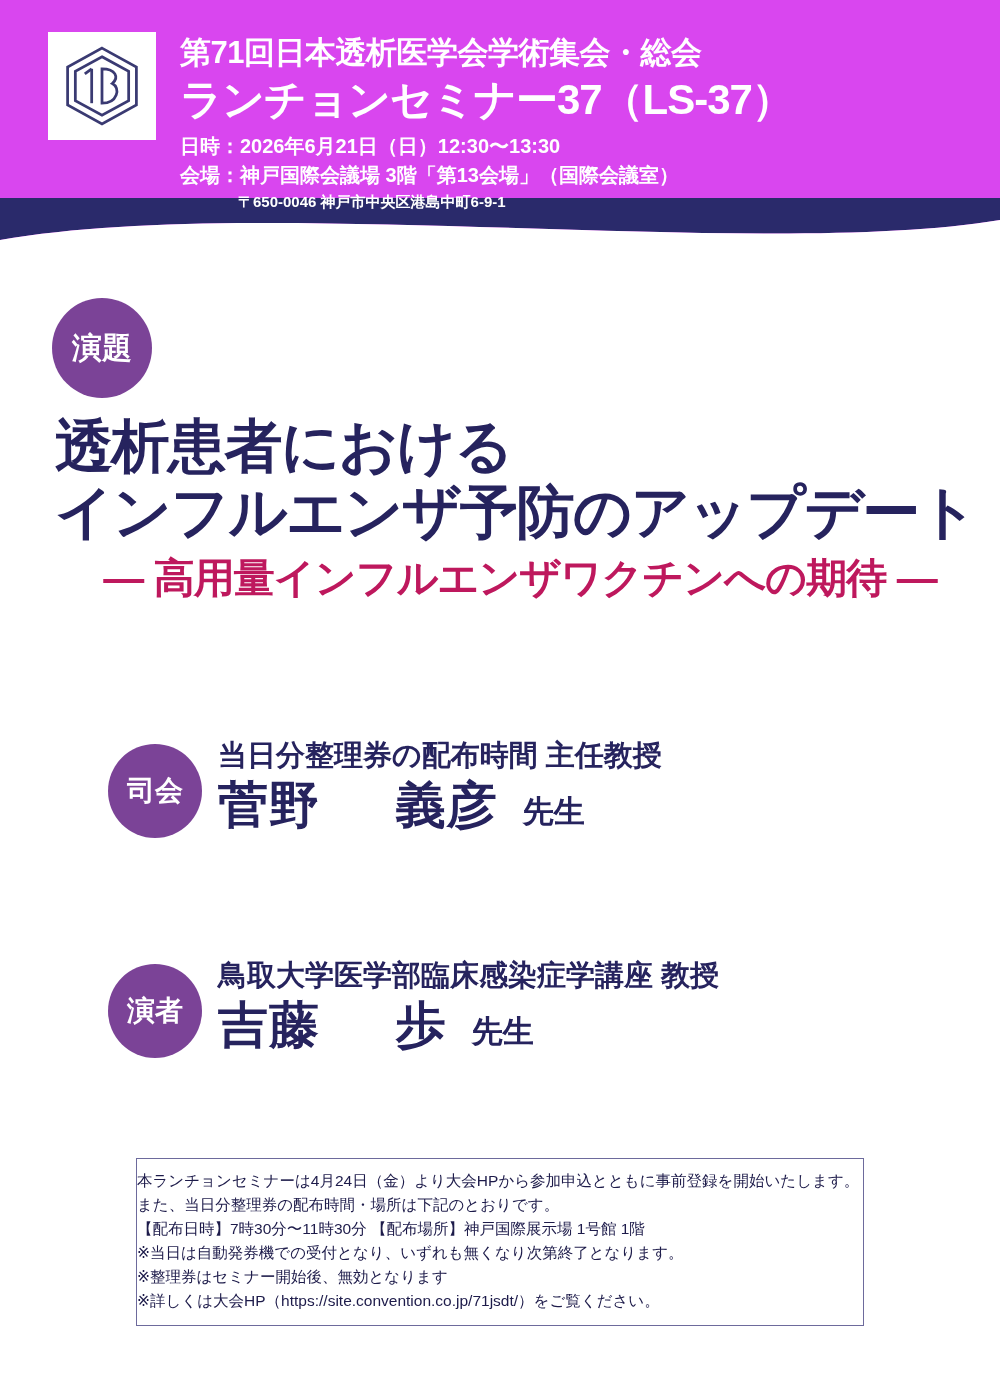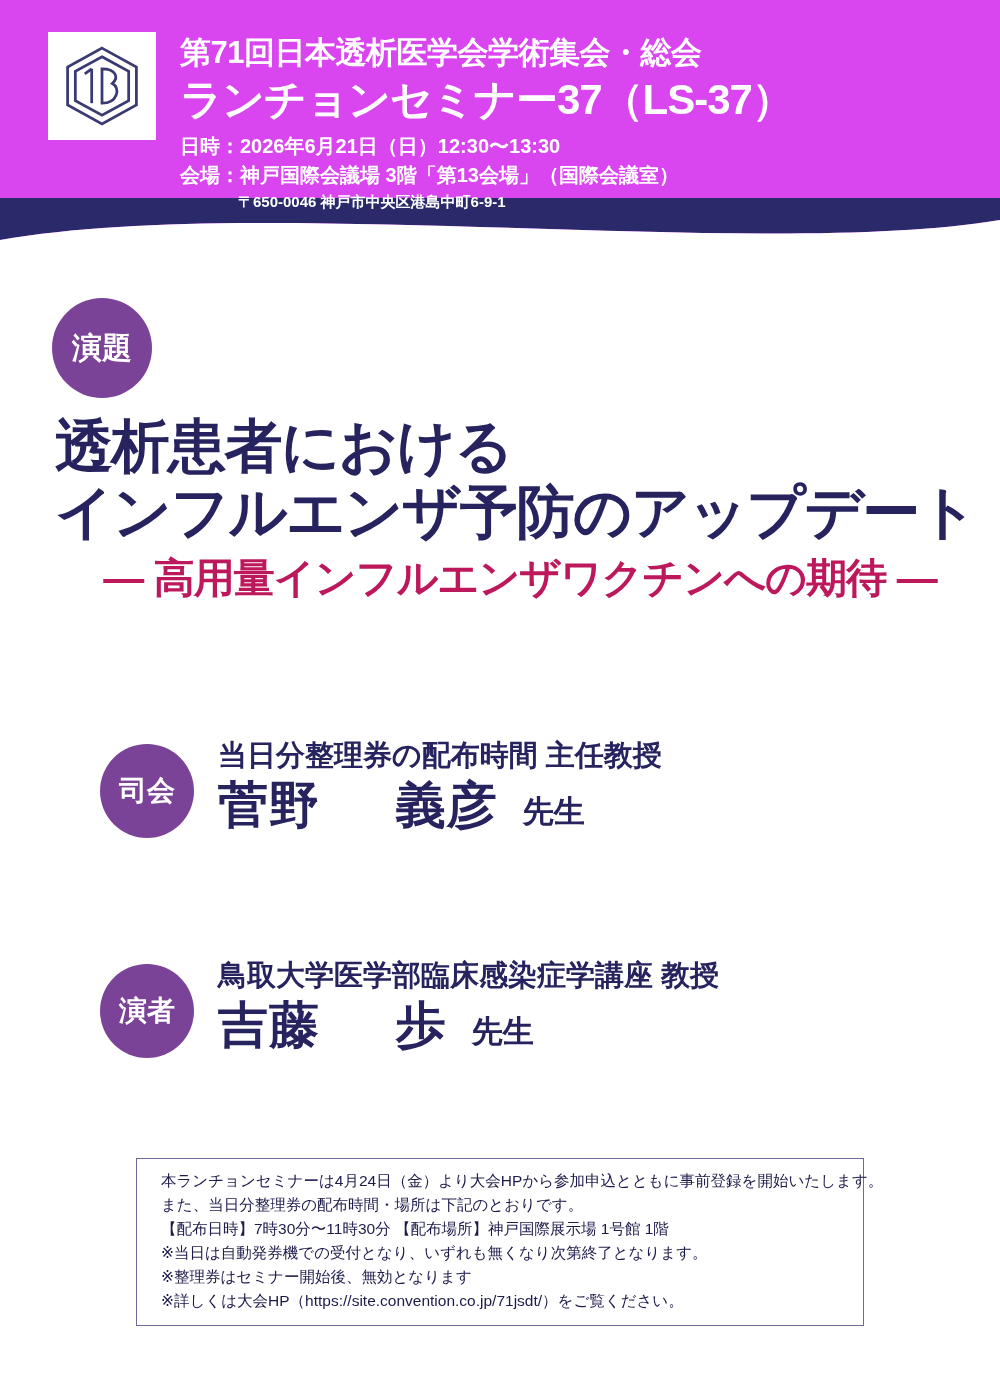--- a/index.html
+++ b/index.html
@@ -141,21 +141,21 @@
     position: absolute;
     left: 100px;
     width: 860px;
     height: 118px;
   }
   .person.chair { top: 490px; }
   .person.speaker { top: 710px; }
 
   .person-badge {
     position: absolute;
-    left: 0;
+    left: 8px;
     top: 6px;
     width: 94px;
     height: 94px;
     font-size: 28px;
   }
   .person-info {
     position: absolute;
     left: 118px;
     top: 0;
   }
@@ -186,21 +186,21 @@
     width: 46px;
   }
 
   
   .notes {
     position: absolute;
     left: 136px;
     top: 910px;
     width: 728px;
     border: 1.5px solid #6d6a9c;
-    padding: 10px 12px 12px 24px;
+    padding: 10px 12px 12px 0;
     box-sizing: border-box;
   }
   .notes p {
     margin: 0;
     font-size: 15.5px;
     line-height: 1.55;
     color: #1d1b4a;
     white-space: nowrap;
   }
 </style>

